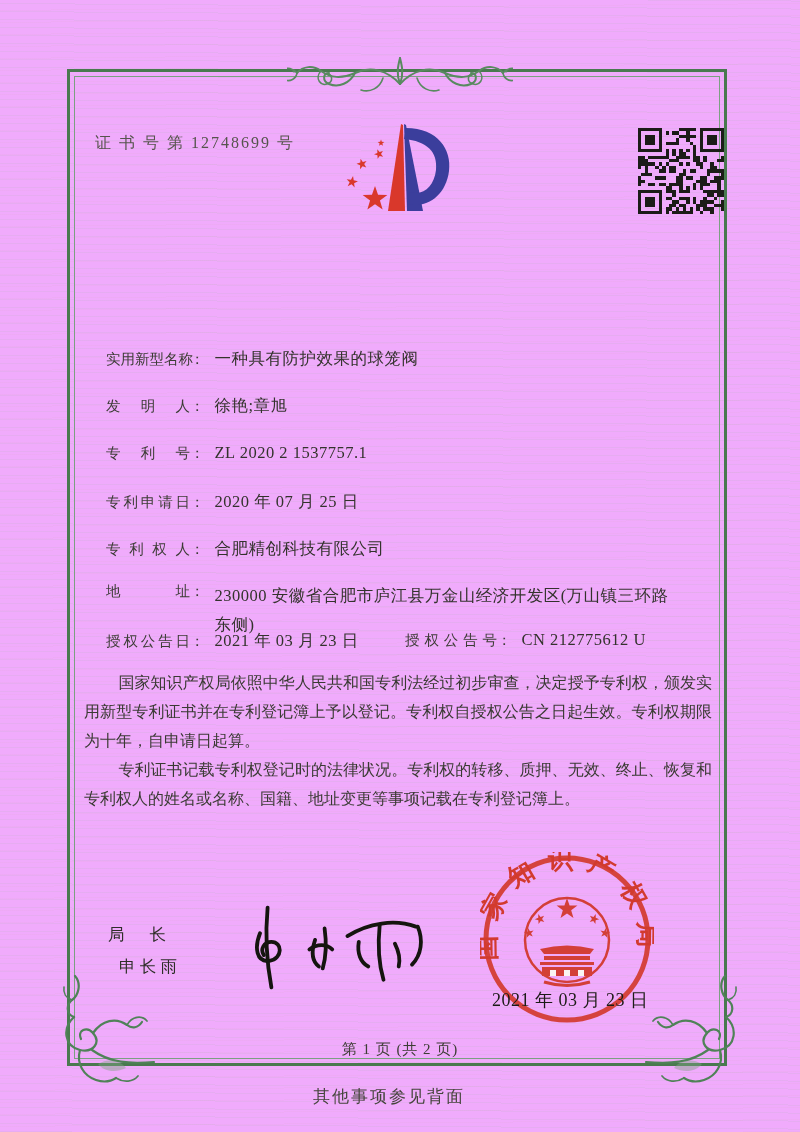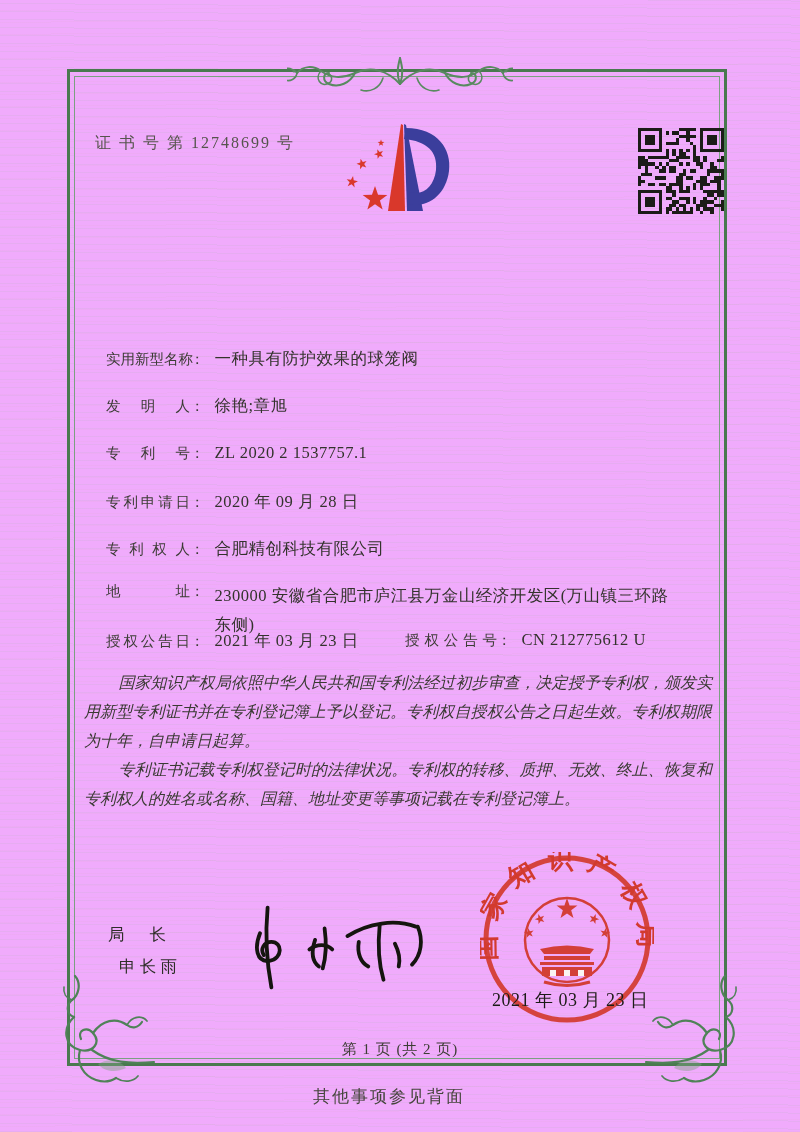--- a/index.html
+++ b/index.html
@@ -24,21 +24,21 @@
   .field-row{position:absolute;left:106px;font-size:16.5px;color:#33332c;white-space:nowrap;}
   .flabel{display:inline-block;width:84px;font-size:14.5px;color:#3c3c35;
         text-align:justify;text-align-last:justify;vertical-align:baseline;}
   .fcolon{font-size:14.5px;color:#3c3c35;margin-right:10px;}
   .fvalue{font-size:16.5px;letter-spacing:0.5px;}
   .fvalue.wrap{display:inline-block;white-space:normal;width:468px;
         line-height:29px;vertical-align:top;}
   .pair2{position:absolute;left:299px;top:0;white-space:nowrap;font-family:Liberation Serif, serif;}
   .paras{position:absolute;left:84px;top:668px;width:628px;}
   .paras p{margin:0;font-size:16px;line-height:29px;text-align:justify;
-        text-indent:2.15em;color:#3a3a33;font-style:italic;}
+        text-indent:2.15em;color:#3a3a33;}
   .signer{position:absolute;left:108px;width:58px;font-size:16.5px;color:#2e2e28;
         text-align:justify;text-align-last:justify;}
   .signer.t{top:924px;}
   .signer.n{top:956px;margin-left:11px;}
   .signature{position:absolute;left:236px;top:900px;}
   .seal{position:absolute;left:480px;top:852px;}
   .seal-date{position:absolute;left:492px;top:988px;font-size:18px;color:#1c1c16;
         letter-spacing:0.5px;white-space:nowrap;}
   .page-info{position:absolute;left:0;right:0;top:1040px;text-align:center;
         font-size:15px;color:#3d3d35;letter-spacing:1px;}
@@ -419,21 +419,21 @@
   <div class="field-row" style="top:348px">
     <span class="flabel">实用新型名称</span><span class="fcolon">：</span><span class="fvalue">一种具有防护效果的球笼阀</span>
   </div>
   <div class="field-row" style="top:395px">
     <span class="flabel">发明人</span><span class="fcolon">：</span><span class="fvalue">徐艳;章旭</span>
   </div>
   <div class="field-row" style="top:443px">
     <span class="flabel">专利号</span><span class="fcolon">：</span><span class="fvalue">ZL 2020 2 1537757.1</span>
   </div>
   <div class="field-row" style="top:491px">
-    <span class="flabel">专利申请日</span><span class="fcolon">：</span><span class="fvalue">2020 年 09 月 28 日</span>
+    <span class="flabel">专利申请日</span><span class="fcolon">：</span><span class="fvalue">2020 年 07 月 25 日</span>
   </div>
   <div class="field-row" style="top:538px">
     <span class="flabel">专利权人</span><span class="fcolon">：</span><span class="fvalue">合肥精创科技有限公司</span>
   </div>
   <div class="field-row" style="top:581px">
     <span class="flabel">地址</span><span class="fcolon">：</span><span class="fvalue wrap">230000 安徽省合肥市庐江县万金山经济开发区(万山镇三环路东侧)</span>
   </div>
   <div class="field-row" style="top:630px">
     <span class="flabel">授权公告日</span><span class="fcolon">：</span><span class="fvalue">2021 年 03 月 23 日</span>
     <span class="pair2">

